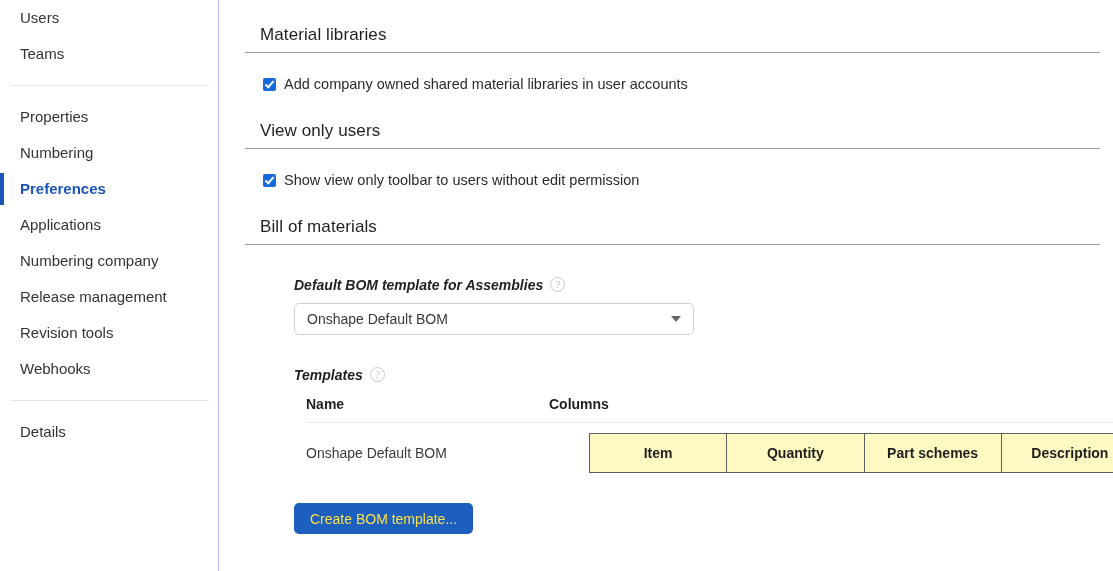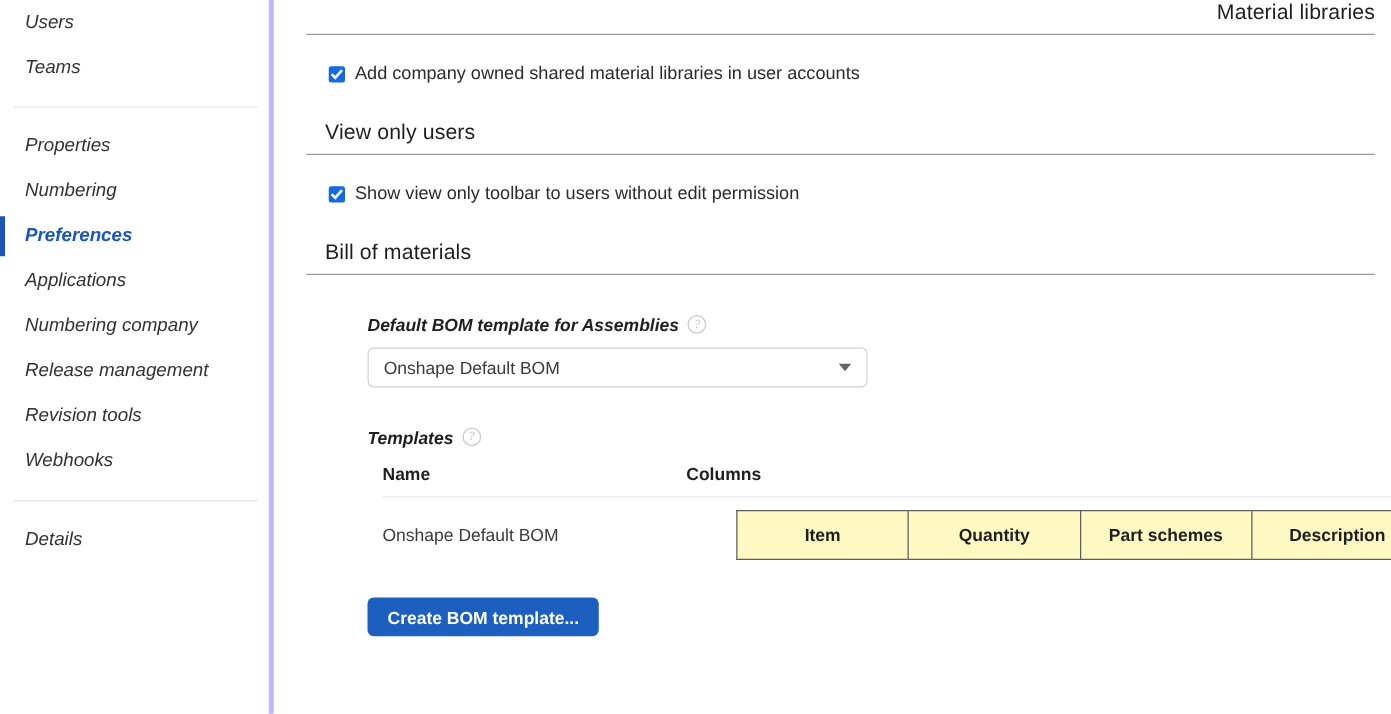--- a/index.html
+++ b/index.html
@@ -17,22 +17,21 @@
     position: relative;
   }
 
   
   #sidebar {
     position: absolute;
     left: 0; top: 0;
     width: 219px;
     height: 571px;
     background: #ffffff;
-    border-right: 4px solid #c4b5fd;
-    font-style: italic;
+    border-right: 1px solid #c4b5fd;
   }
   .nav-group { padding: 0; }
   .nav-item {
     position: relative;
     height: 36px;
     line-height: 36px;
     padding-left: 20px;
     font-size: 15px;
     color: #333333;
     cursor: pointer;
@@ -221,25 +220,25 @@
 
   .btn-primary {
     margin-top: 20px;
     margin-left: 0px;
     display: inline-flex;
     align-items: center;
     justify-content: center;
     height: 31px;
     padding: 0 16px;
     background: #1c5fbe;
-    color: #ffffff;
+    color: #fde047;
     border: none;
     border-radius: 5px;
     font-size: 14px;
-    font-weight: bold;
+    font-weight: normal;
     font-family: "Liberation Sans", sans-serif;
     cursor: pointer;
     white-space: nowrap;
   }
 </style>
 </head>
 <body>
 
 <div id="sidebar">
 
@@ -286,21 +285,21 @@
   <div class="nav-group">
     <div class="nav-item">
       <span>Details</span>
     </div>
   </div>
 
 </div>
 
 <div id="main">
 
-  <div class="section" style="text-align:right;">
+  <div class="section" style="padding-top:25px;">
     <h2 class="section-title">Material libraries</h2>
     <div class="section-rule"></div>
     <div class="check-row">
       <span class="cbox"></span>
       <span class="check-label">Add company owned shared material libraries in user accounts</span>
     </div>
   </div>
 
   <div class="section" style="padding-top:29px;">
     <h2 class="section-title">View only users</h2>

